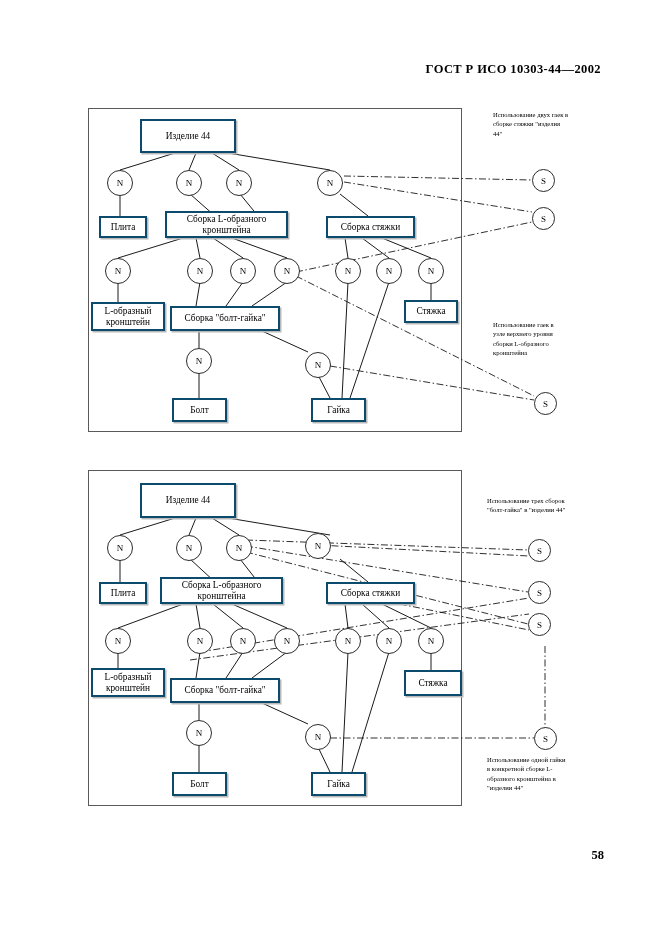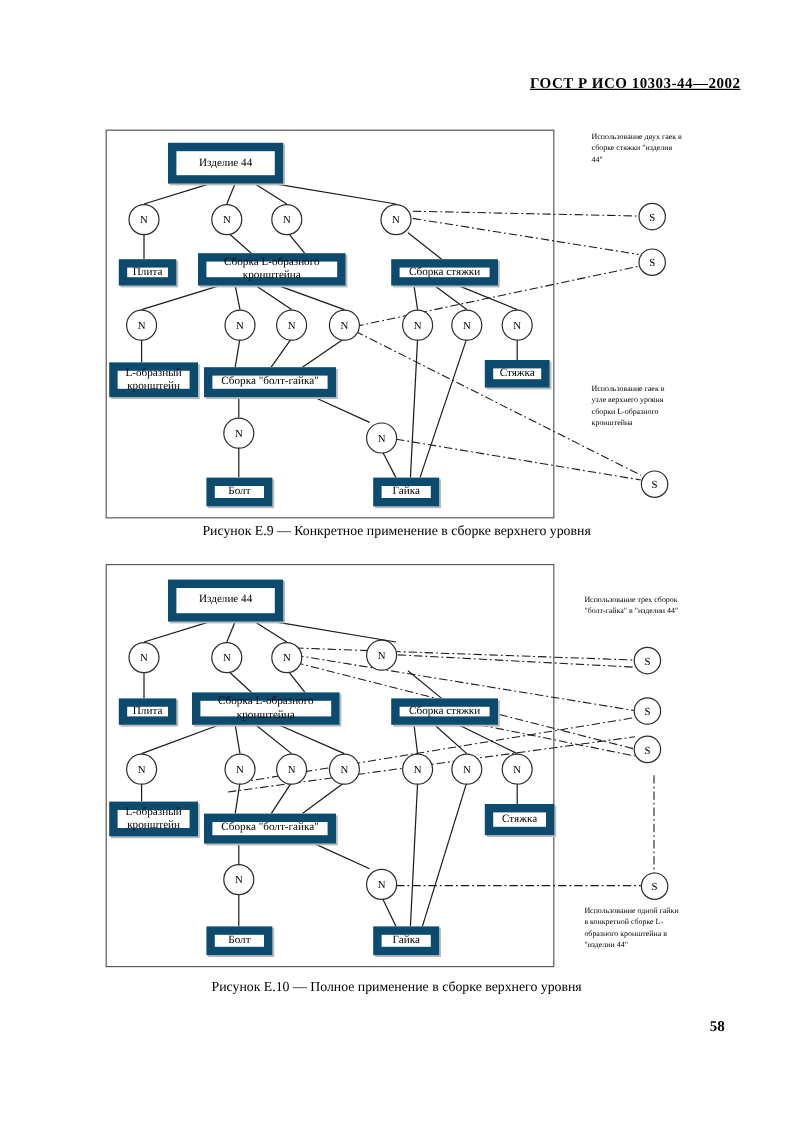--- a/index.html
+++ b/index.html
@@ -3,23 +3,23 @@
 <meta charset="utf-8">
 <style>
   html,body{margin:0;padding:0;background:#ffffff;}
   body{
     width:661px;height:936px;position:relative;overflow:hidden;
     font-family:"Liberation Serif", serif;color:#000;
   }
   .page{position:absolute;left:0;top:0;width:661px;height:936px;}
 
   .doc-header{
-    position:absolute; right:44px; top:62px;
+    position:absolute; right:60px; top:62px;
     font-family:"Liberation Serif", serif;
-    font-size:12.5px; font-weight:bold; letter-spacing:.4px;text-decoration:underline;
+    font-size:12.5px; font-weight:bold; letter-spacing:.4px;
   }
   .page-number{
     position:absolute; right:57px; top:848px;
     font-size:12.5px; font-weight:bold;
   }
 
   .fig-caption{
     position:absolute; left:0; width:661px; text-align:center;
     font-size:11.5px; font-family:"Liberation Serif", serif;
   }
@@ -28,21 +28,21 @@
 
   .frame{
     position:absolute; border:1px solid #5a5a5a; background:#fff;
   }
   #frame1{left:88px; top:108px; width:372px; height:322px;}
   #frame2{left:88px; top:470px; width:372px; height:334px;}
 
   svg.wires{position:absolute;left:0;top:0;overflow:visible;}
 
   .nbox{
-    position:absolute; border:7px solid #0c4a6e; background:#fff;
+    position:absolute; border:2px solid #0c4a6e; background:#fff;
     box-shadow:1.5px 1.5px 0 #b9b9b9;
     display:flex;align-items:center;justify-content:center;
     text-align:center; line-height:1.12;
     font-family:"Liberation Serif", serif;
     font-size:9.3px; color:#000; box-sizing:border-box;
   }
   .node{
     position:absolute; border:1px solid #2b2b2b; border-radius:50%;
     background:#fff; display:flex;align-items:center;justify-content:center;
     font-family:"Liberation Serif", serif; font-size:9px;
@@ -138,21 +138,20 @@
   <div class="node" style="left:186px;top:348px;">N</div>
   <div class="node" style="left:305px;top:352px;">N</div>
 
   <div class="snode" style="left:532px;top:169px;">S</div>
   <div class="snode" style="left:532px;top:207px;">S</div>
   <div class="snode" style="left:534px;top:392px;">S</div>
 
   <div class="note" style="left:493px;top:110px;width:78px;">Использование двух гаек в сборке стяжки "изделия 44"</div>
   <div class="note" style="left:493px;top:320px;width:70px;">Использование гаек в узле верхнего уровня сборки L-образного кронштейна</div>
 
-  <div class="fig-caption" id="cap1">Рисунок Е.9 — Конкретное применение в сборке верхнего уровня</div>
 
   <div class="frame" id="frame2"></div>
 
   <svg class="wires" id="w2" width="661" height="936">
     <g stroke="#1a1a1a" stroke-width="1" fill="none">
       <line x1="175" y1="518" x2="120" y2="535"></line>
       <line x1="196" y1="518" x2="189" y2="535"></line>
       <line x1="212" y1="518" x2="239" y2="535"></line>
       <line x1="228" y1="518" x2="330" y2="535"></line>
       <line x1="120" y1="559" x2="120" y2="582"></line>
@@ -216,17 +215,16 @@
   <div class="node" style="left:305px;top:724px;">N</div>
 
   <div class="snode" style="left:528px;top:539px;">S</div>
   <div class="snode" style="left:528px;top:581px;">S</div>
   <div class="snode" style="left:528px;top:613px;">S</div>
   <div class="snode" style="left:534px;top:727px;">S</div>
 
   <div class="note" style="left:487px;top:496px;width:84px;">Использование трех сборок "болт-гайка" в "изделии 44"</div>
   <div class="note" style="left:487px;top:755px;width:80px;">Использование одной гайки в конкретной сборке L-образного кронштейна в "изделии 44"</div>
 
-  <div class="fig-caption" id="cap2">Рисунок Е.10 — Полное применение в сборке верхнего уровня</div>
 
   <div class="page-number">58</div>
 
 </div>
 
 </body></html>

